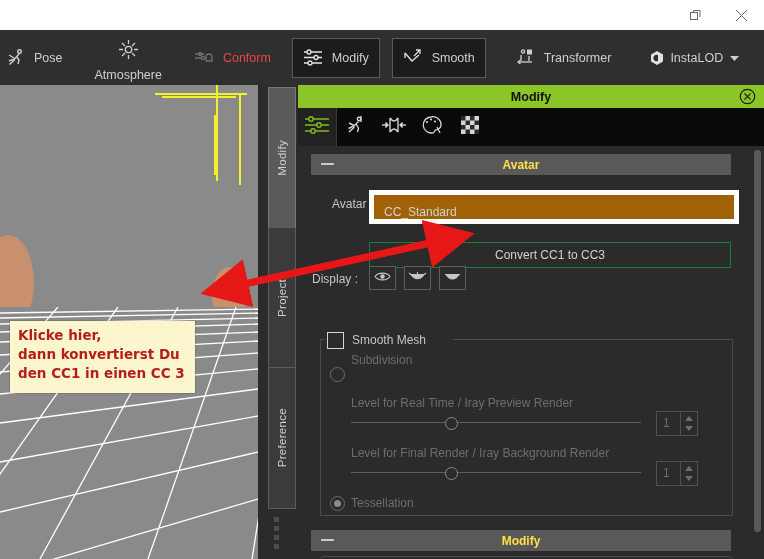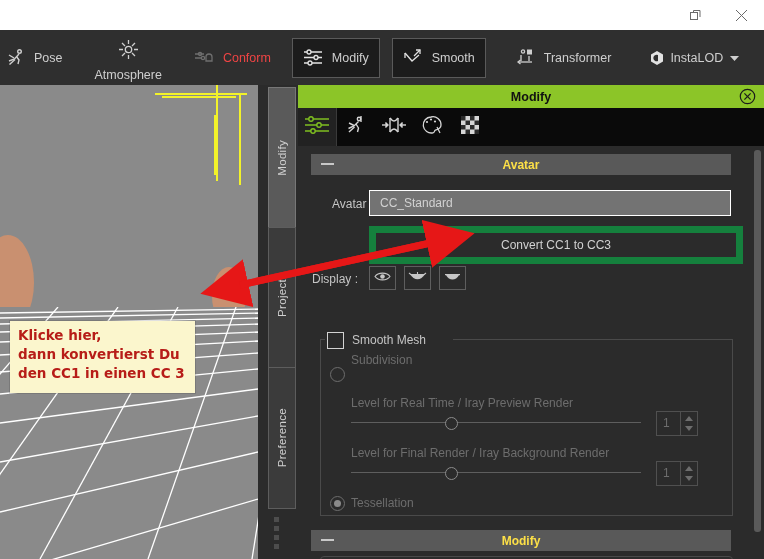--- a/index.html
+++ b/index.html
@@ -55,23 +55,23 @@
   .itbtn{width:38px;height:38px;display:flex;align-items:center;justify-content:center;}
   .itbtn.sel{background:#222;border-right:1px solid #3a3a3a;}
 
   .pbody{position:absolute;left:0;top:61px;width:466px;height:413px;background:#2b2b2b;overflow:hidden;}
   .sect-head{position:absolute;height:21px;background:#595959;display:flex;align-items:center;justify-content:center;}
   .sect-head .minus{position:absolute;left:10px;top:9px;width:13px;height:2px;background:#c8c8c8;}
   .sect-head span{color:#fde047;font-size:12px;font-weight:bold;}
 
   .lbl{position:absolute;color:#c5c5c5;font-size:12px;}
   .lbl.dim{color:#6d6d6d;}
-  .field{position:absolute;border:1px solid #ffffff;background:#737373;display:flex;align-items:center;}
+  .field{position:absolute;border:5px solid #ffffff;background:#a16207;display:flex;align-items:flex-end;}
   .field span{color:#d2d2d2;font-size:12px;padding-left:10px;}
-  .btnwide{position:absolute;border:7px solid #15803d;background:#2b2b2b;display:flex;align-items:center;justify-content:center;}
+  .btnwide{position:absolute;border:1px solid #15803d;background:#2b2b2b;display:flex;align-items:center;justify-content:center;margin-top:16px;}
   .btnwide span{color:#d2d2d2;font-size:12px;}
   .dbox{position:absolute;width:25px;height:22px;border:1px solid #5e5e5e;background:#2b2b2b;
         display:flex;align-items:center;justify-content:center;}
 
   .group{position:absolute;border:1px solid #4a4a4a;}
   .chk{position:absolute;width:15px;height:15px;border:1px solid #d3d3d3;background:#2b2b2b;}
   .radio{position:absolute;width:13px;height:13px;border:1px solid #6d6d6d;border-radius:50%;}
   .radio.on::after{content:"";position:absolute;left:3px;top:3px;width:7px;height:7px;border-radius:50%;background:#8a8a8a;}
   .slider{position:absolute;height:1px;background:#5e5e5e;}
   .knob{position:absolute;width:11px;height:11px;border:1px solid #8c8c8c;border-radius:50%;background:#2b2b2b;}

